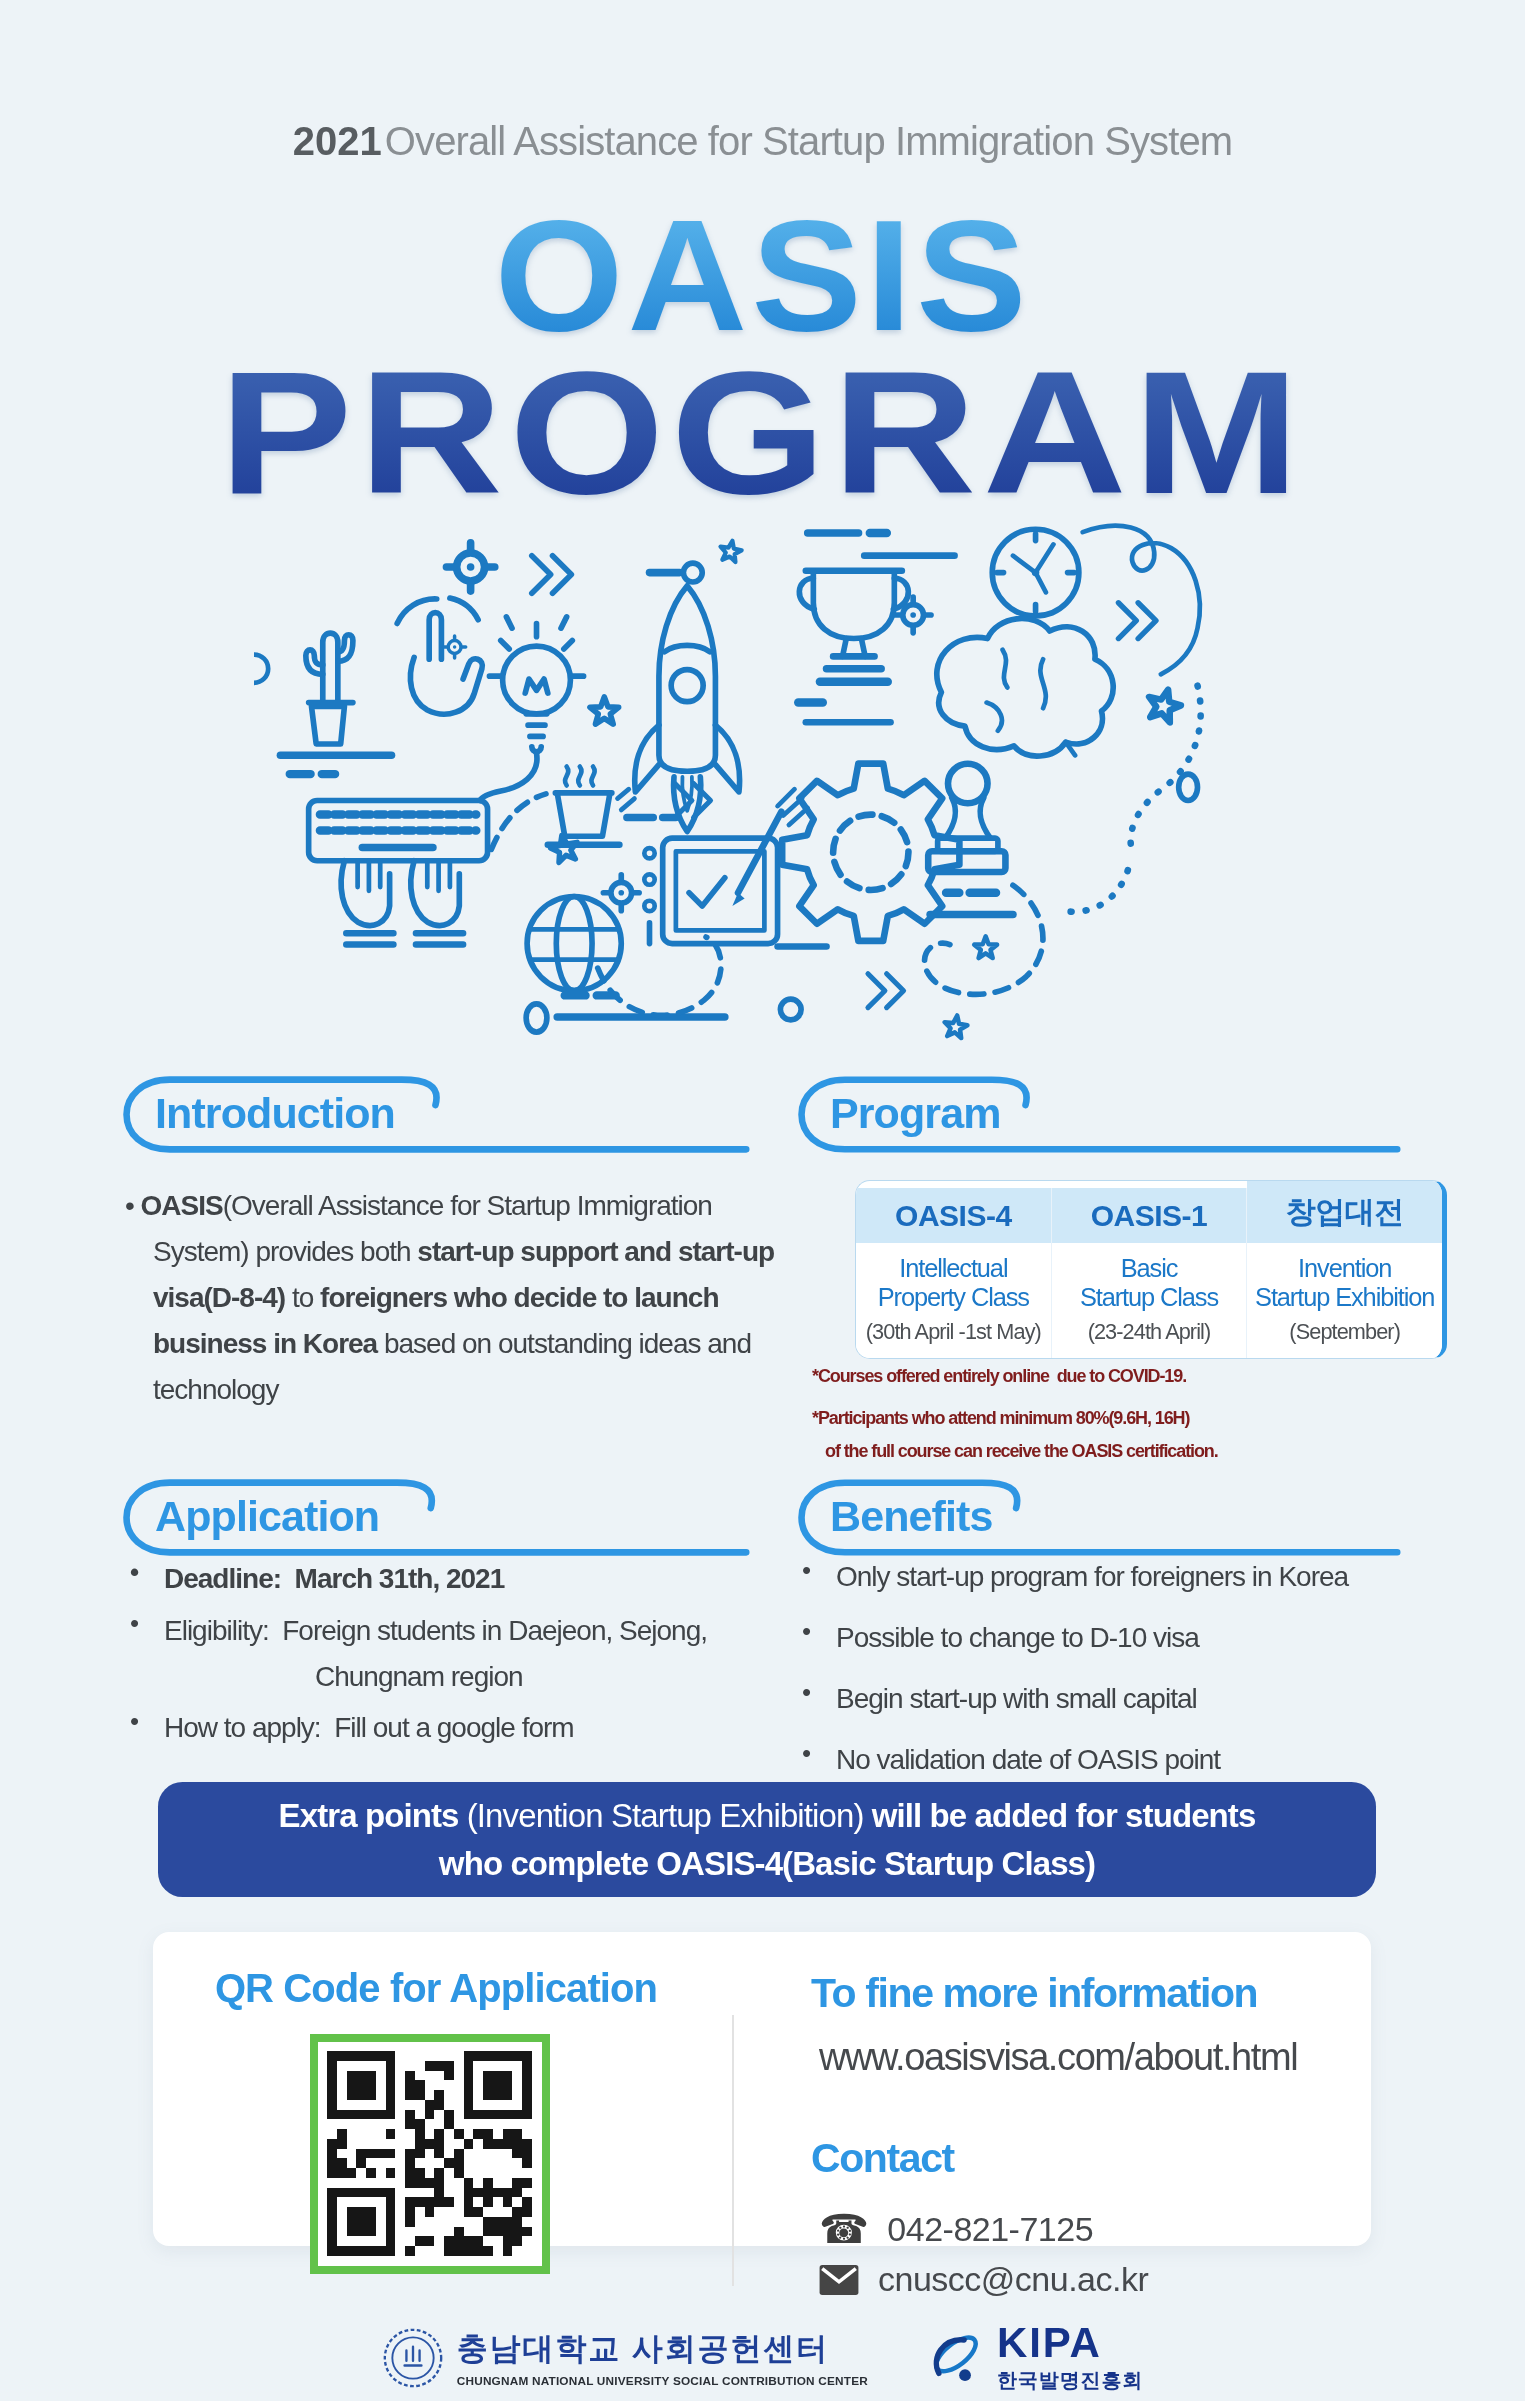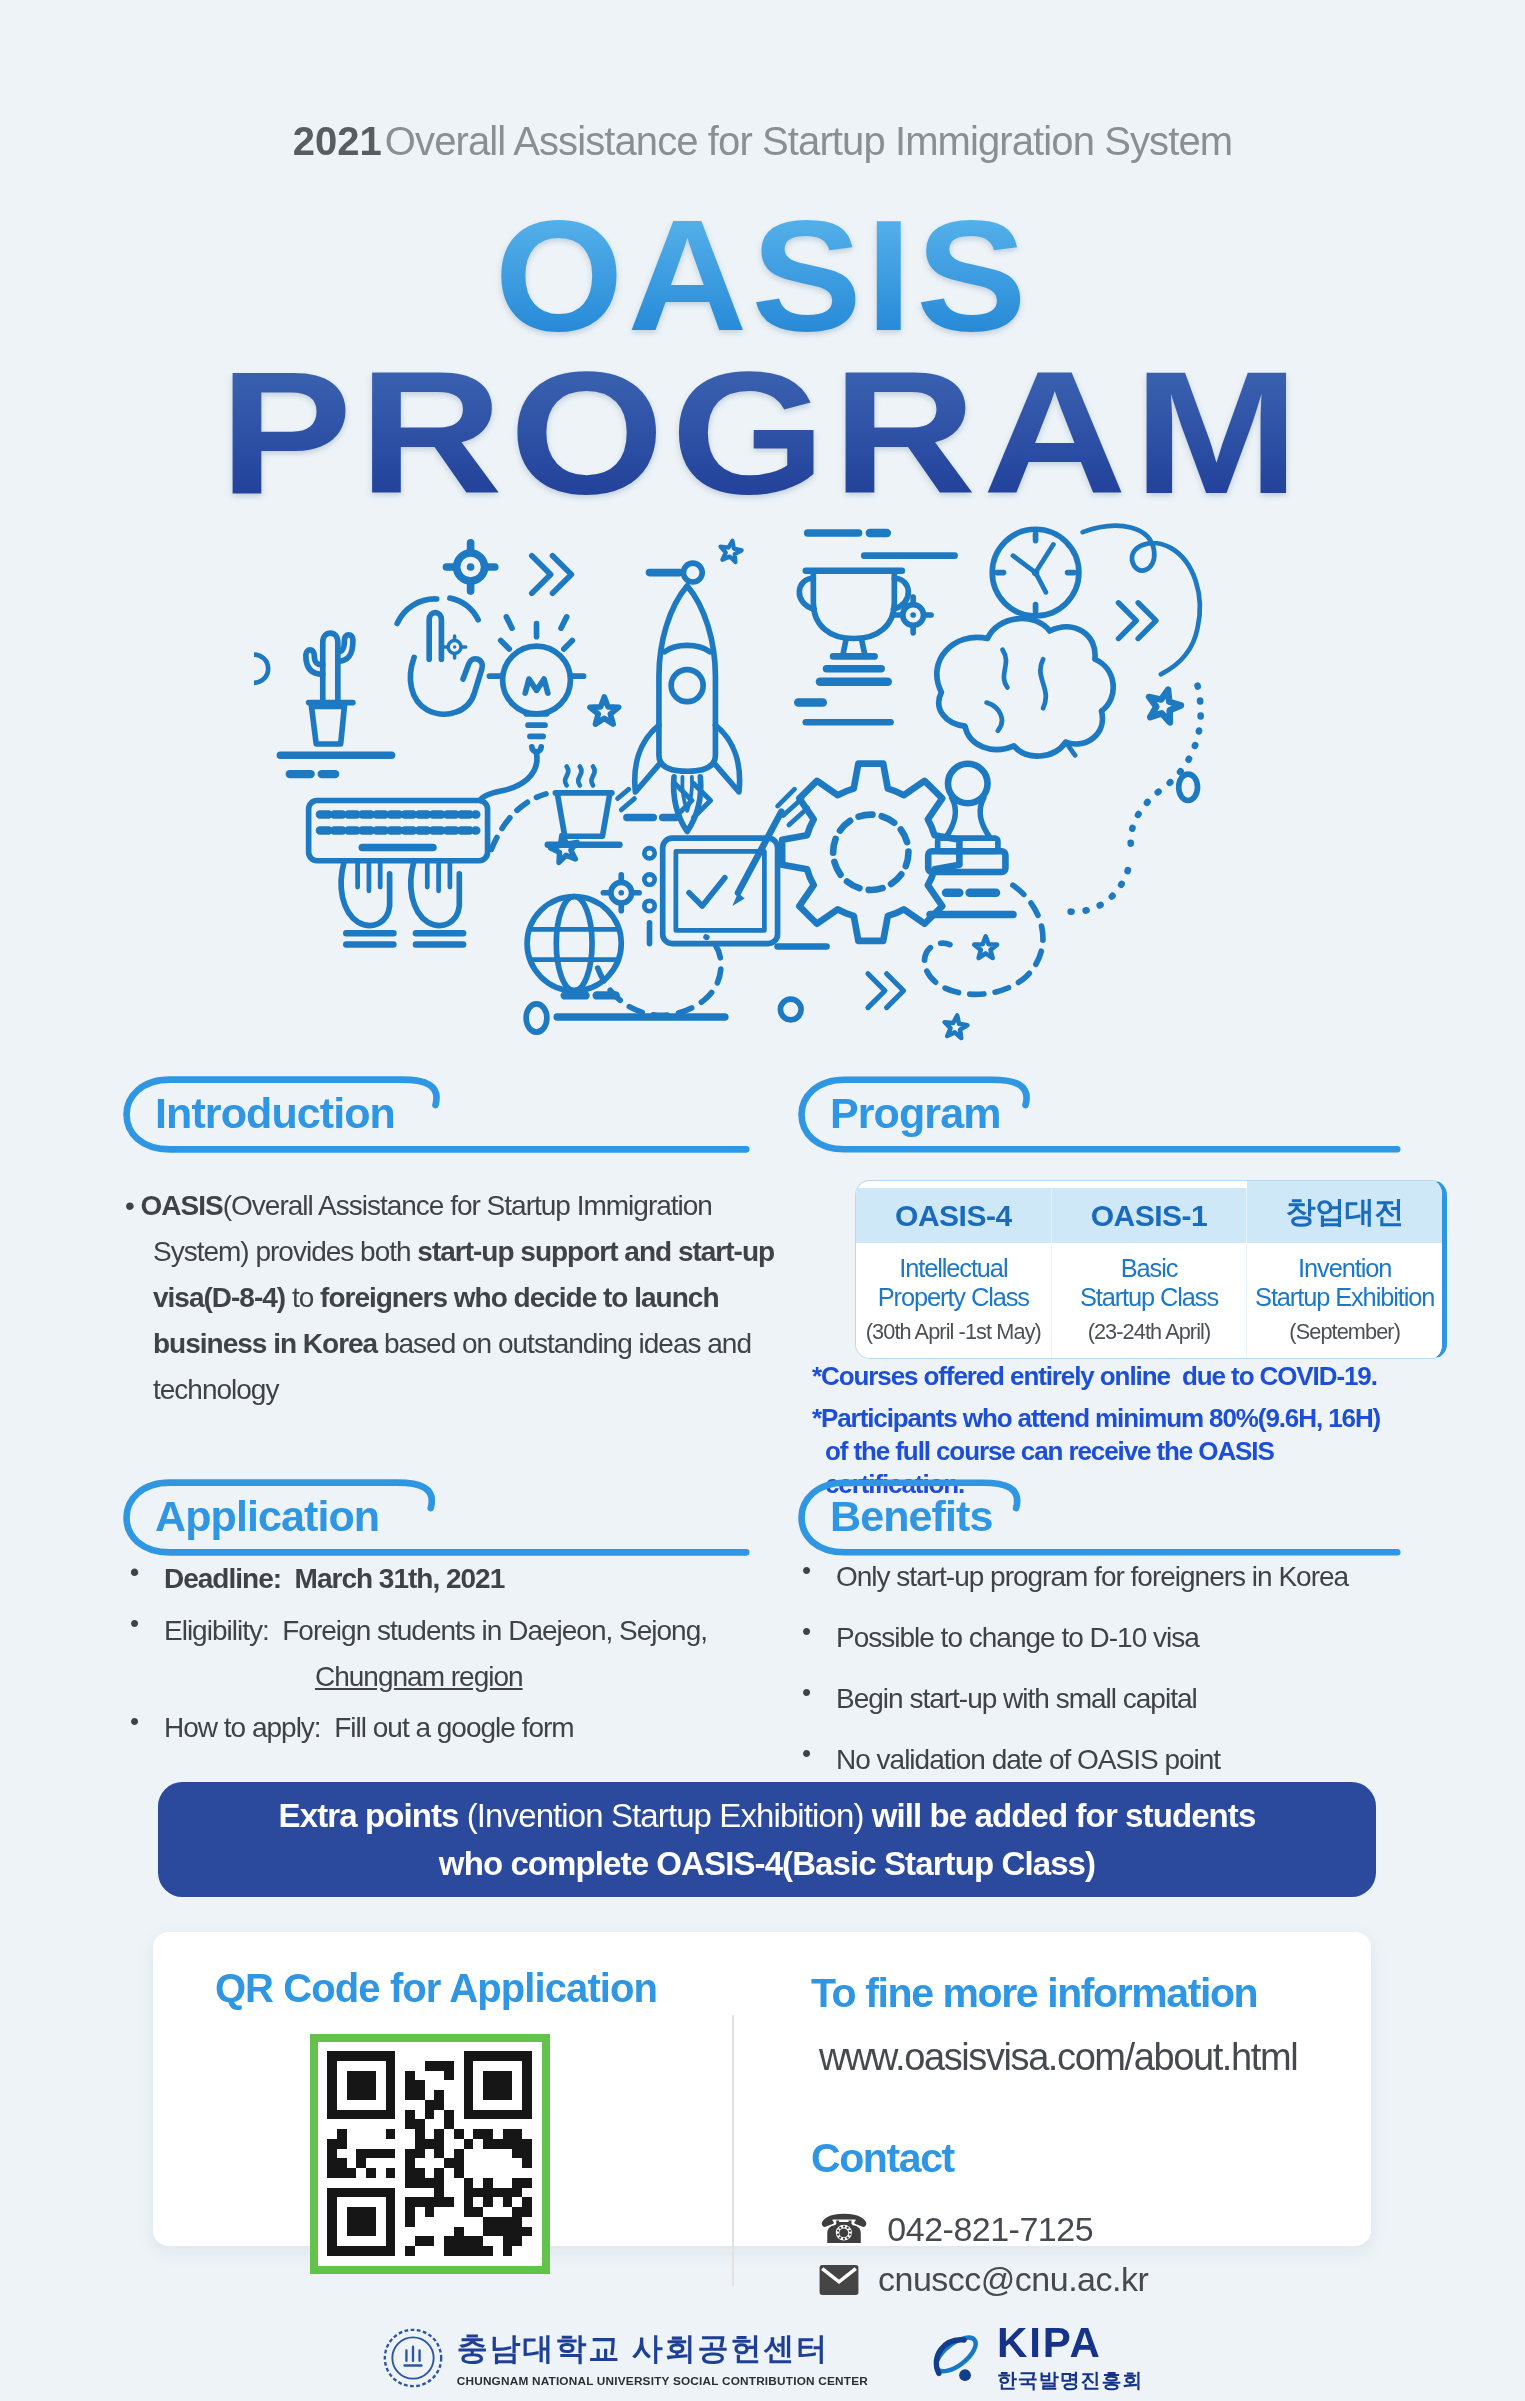--- a/index.html
+++ b/index.html
@@ -40,33 +40,33 @@
   .ptable{position:absolute;left:855px;top:1180px;width:586px;display:flex;background:#fff;
           border:1.9px solid #b9d9ef;border-right:5.6px solid #2e96e3;border-radius:15px;overflow:hidden;align-items:flex-end;}
   .pcol{flex:1;display:flex;flex-direction:column;border-right:1.9px solid #e8f2fa;min-width:0;}
   .pcol:last-child{border-right:none;}
   .pt-head{background:#cfe8f8;color:#1a6bbd;font-weight:700;font-size:30px;text-align:center;
            padding:11.3px 0 9.4px;letter-spacing:-0.5px;}
   .pt-body{background:#fff;text-align:center;padding:11.3px 1.9px 13px;}
   .pt-class{color:#1b78c8;font-size:25.4px;line-height:29px;letter-spacing:-1.1px;white-space:nowrap;}
   .pt-date{color:#4c5054;font-size:21.7px;letter-spacing:-0.9px;margin-top:7.5px;white-space:nowrap;}
   .pnotes{position:absolute;left:812px;top:1360px;width:603px;}
-  .note{color:#1d4ed8;font-weight:700;font-size:26px;line-height:33px;letter-spacing:-1.1px;
+  .note{color:#7f1d1d;font-weight:700;font-size:18px;line-height:33px;letter-spacing:-1.1px;
         margin-bottom:9.4px;white-space:pre-wrap;}
   .note .cont{display:block;padding-left:13px;}
   
   .blist{position:absolute;color:#3f4347;font-size:28px;letter-spacing:-1px;}
   #app-list{left:130px;top:1556px;width:623px;}
   #benefit-list{left:802px;top:1554px;width:610px;}
   .brow{display:flex;margin-bottom:5.6px;}
   #benefit-list .brow{margin-bottom:15px;}
   .brow .dot{width:34px;font-size:26px;padding-top:0.9px;}
   .brow .btxt{flex:1;line-height:46px;}
   .brow .btxt .ln{white-space:pre;}
-  .brow .btxt .ln.cont{padding-left:151px;text-decoration:underline;}
+  .brow .btxt .ln.cont{padding-left:151px;}
   .brow.bold{font-weight:700;}
   
   .banner{position:absolute;left:158px;top:1782px;width:1218px;height:115px;background:#2b4a9e;
           border-radius:24.5px;display:flex;flex-direction:column;align-items:center;
           justify-content:center;color:#fff;font-size:33px;letter-spacing:-0.9px;line-height:48px;}
   .banner-line{white-space:pre;}
   
   .card{position:absolute;left:153px;top:1932px;width:1218px;height:314px;background:#fff;
         border-radius:16px;box-shadow:0 5.6px 17px rgba(110,130,150,.10);}
   .qr-title{position:absolute;left:38px;top:34px;width:490px;text-align:center;

